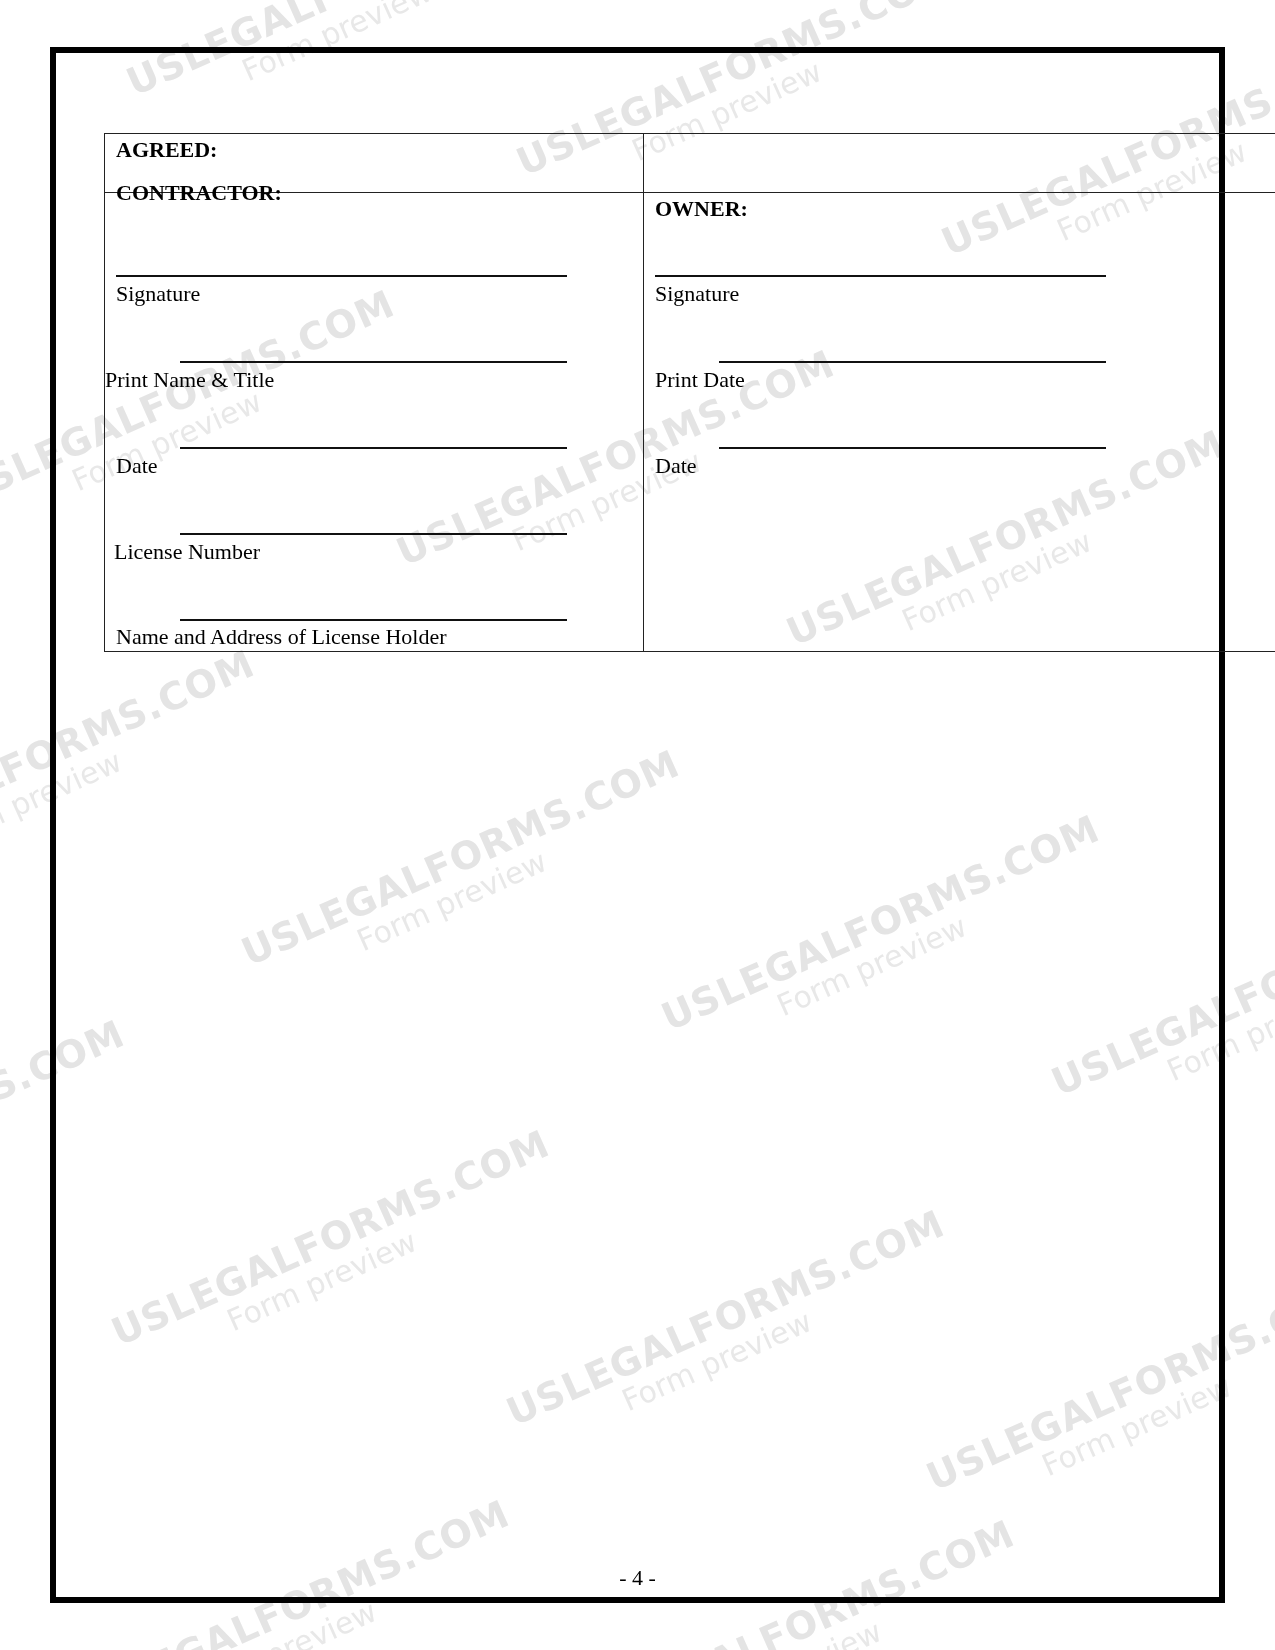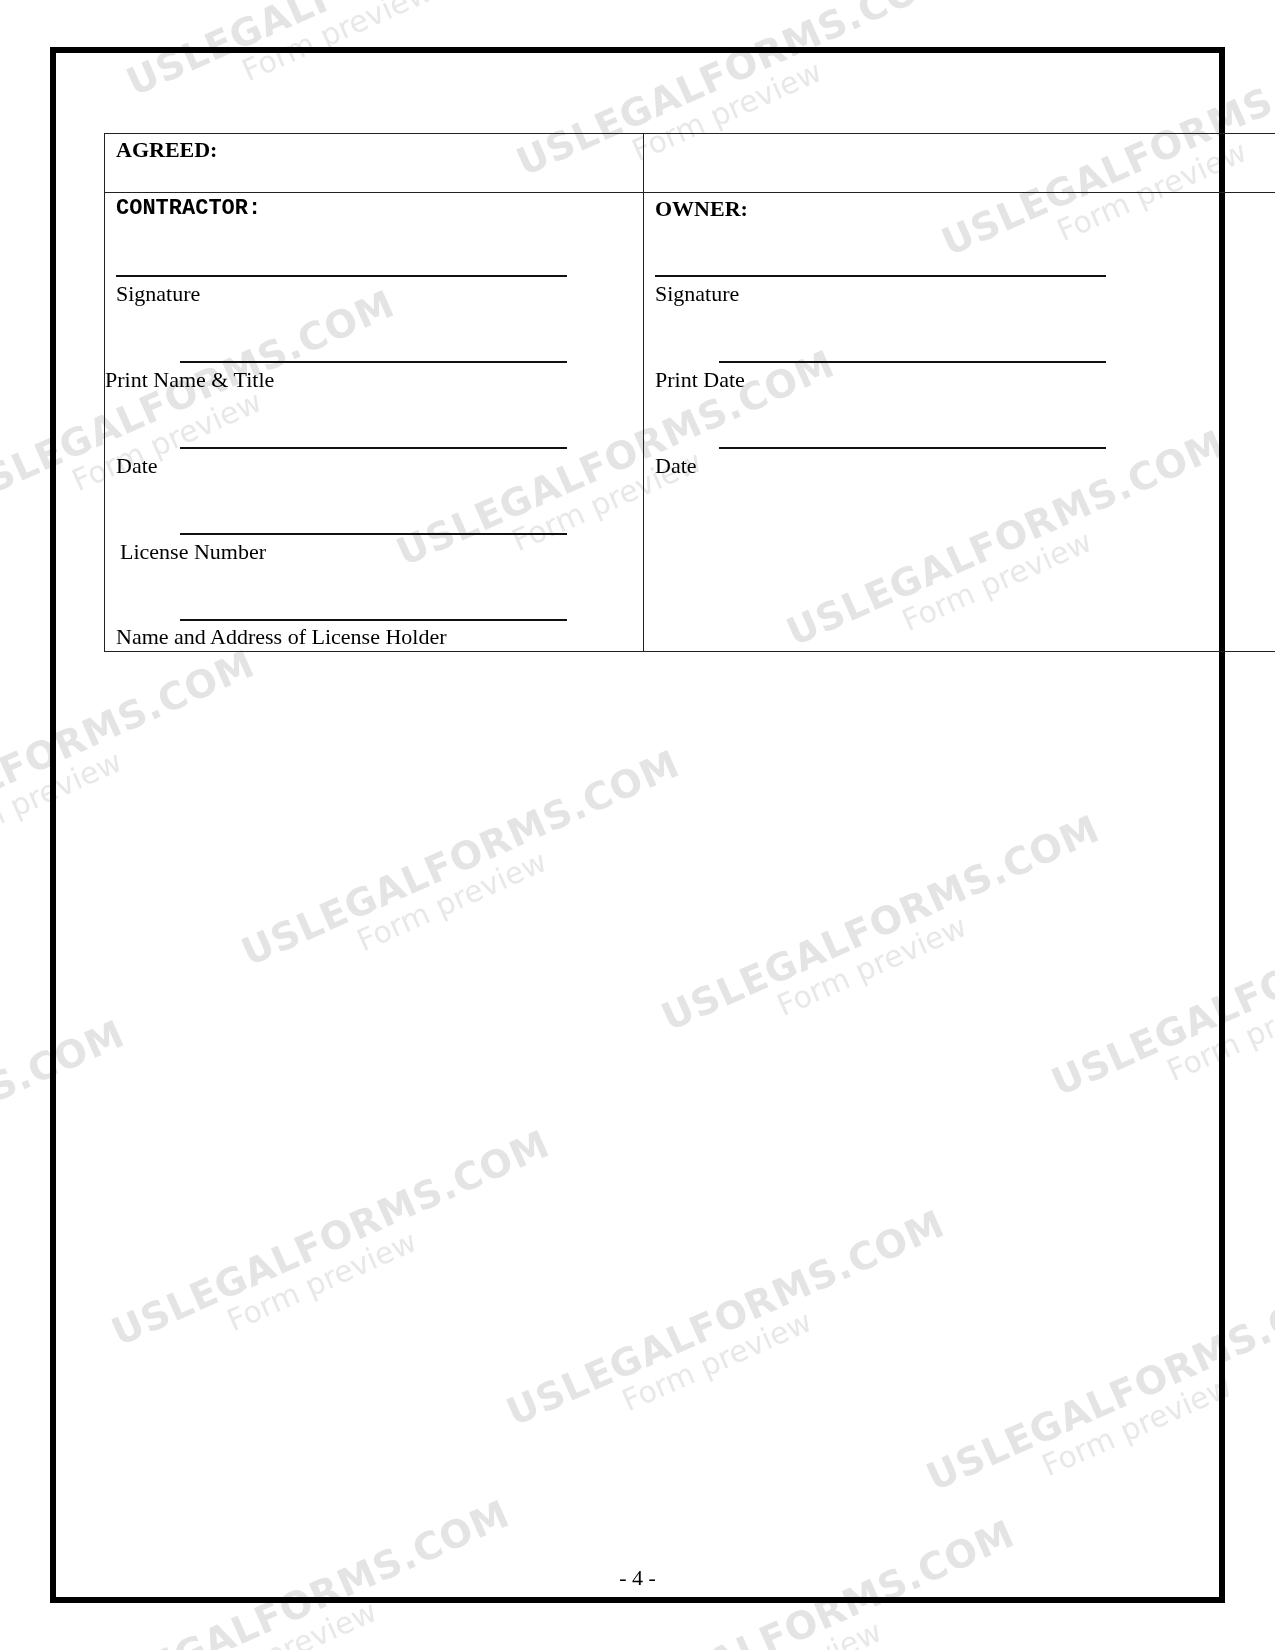--- a/index.html
+++ b/index.html
@@ -174,33 +174,33 @@
 <div class="content">
   <div class="page-border"></div>
 
   <div class="sig-table">
     <div class="header-row">
       <div class="cell-label-bold" style="left:11px; top:5px;">AGREED:</div>
     </div>
     <div class="col-divider"></div>
 
     <div>
-      <div class="cell-label-bold" style="left:11px; top:64px;font-family:Liberation Mono, monospace;">CONTRACTOR:</div>
+      <div class="cell-label-bold" style="left:11px; top:48px;">CONTRACTOR:</div>
 
       <div class="sig-line" style="left:11px; width:451px; top:141px;"></div>
       <div class="field-label" style="left:11px; top:149px;">Signature</div>
 
       <div class="sig-line" style="left:75px; width:387px; top:227px;"></div>
       <div class="field-label" style="left:0; top:235px;">Print Name &amp; Title</div>
 
       <div class="sig-line" style="left:75px; width:387px; top:313px;"></div>
       <div class="field-label" style="left:11px; top:321px;">Date</div>
 
       <div class="sig-line" style="left:75px; width:387px; top:399px;"></div>
-      <div class="field-label" style="left:15px; top:407px;">License Number</div>
+      <div class="field-label" style="left:9px; top:407px;">License Number</div>
 
       <div class="sig-line" style="left:75px; width:387px; top:485px;"></div>
       <div class="field-label" style="left:11px; top:492px;">Name and Address of License Holder</div>
     </div>
 
     <div>
       <div class="cell-label-bold" style="left:550px; top:64px;">OWNER:</div>
 
       <div class="sig-line" style="left:550px; width:451px; top:141px;"></div>
       <div class="field-label" style="left:550px; top:149px;">Signature</div>

